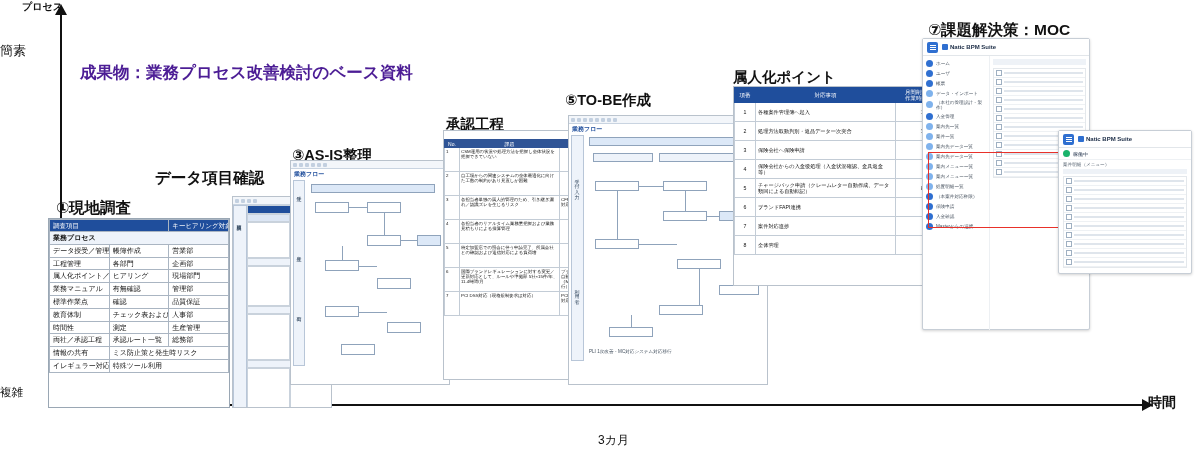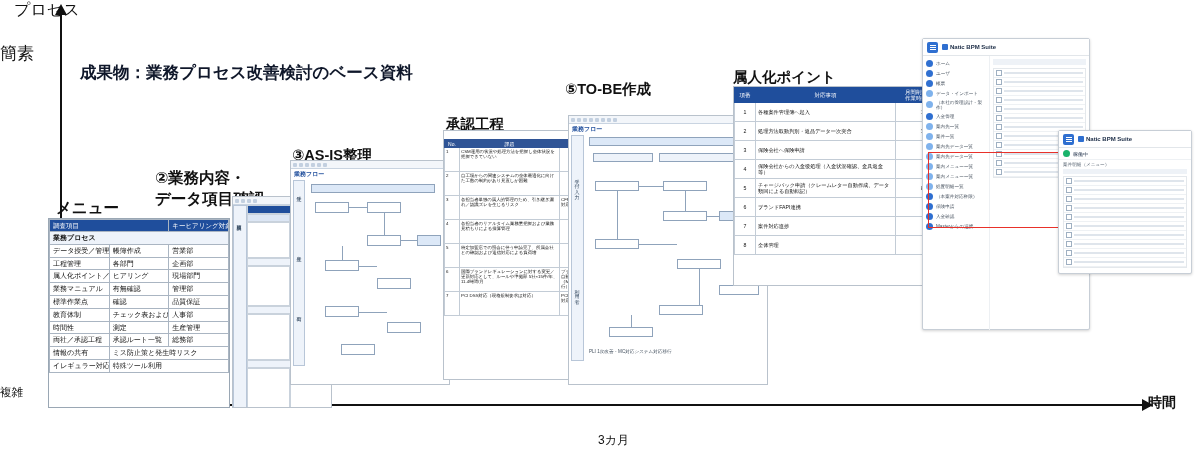--- a/index.html
+++ b/index.html
@@ -20,36 +20,36 @@
     content:"";position:absolute;left:-5px;top:-10px;
     border-left:6px solid transparent;border-right:6px solid transparent;
     border-bottom:11px solid #111;
   }
   .axis-h{position:absolute;left:60px;top:404px;height:2px;width:1082px;background:#111;}
   .axis-h:after{
     content:"";position:absolute;right:-11px;top:-5px;
     border-top:6px solid transparent;border-bottom:6px solid transparent;
     border-left:11px solid #111;
   }
-  .lbl-process{position:absolute;left:14px;top:0px;font-size:16px;font-weight:normal;}
-  .lbl-simple{position:absolute;left:0px;top:42px;font-size:17px;}
+  .lbl-process{position:absolute;left:22px;top:0px;font-size:10px;font-weight:bold;}
+  .lbl-simple{position:absolute;left:0px;top:42px;font-size:13px;}
   .lbl-complex{position:absolute;left:0px;top:385px;font-size:11.5px;}
   .lbl-time{position:absolute;left:1148px;top:394px;font-size:14px;font-weight:bold;}
   .lbl-months{position:absolute;left:598px;top:432px;font-size:12px;}
 
   
-  .headline{position:absolute;left:80px;top:60px;font-size:16.5px;font-weight:bold;line-height:1.55;color:#0f172a;}
+  .headline{position:absolute;left:80px;top:60px;font-size:16.5px;font-weight:bold;line-height:1.55;color:#4c1d95;}
 
   
   .step{position:absolute;font-weight:bold;color:#111;line-height:1.35;}
   .s1{left:56px;top:198px;font-size:15.5px;}
   .s2{left:155px;top:168px;font-size:15.5px;}
   .s3{left:292px;top:146px;font-size:14.5px;}
   .s4{left:446px;top:115px;font-size:14.5px;}
-  .s5{left:565px;top:80px;font-size:14.5px;}
+  .s5{left:565px;top:91px;font-size:14.5px;}
   .s6{left:733px;top:68px;font-size:14.5px;}
   .s7{left:928px;top:20px;font-size:15.5px;}
 
   
   .card{position:absolute;background:#fff;border:1px solid #b9c2cc;box-sizing:border-box;overflow:hidden;}
   .tbl{width:100%;border-collapse:collapse;table-layout:fixed;}
   .tbl td,.tbl th{border:0.5px solid #c3ccd6;font-size:5px;line-height:1.25;padding:0.5px 1px;overflow:hidden;white-space:nowrap;}
   .tbl th{background:#dbe4f0;font-weight:normal;}
 
   
@@ -127,31 +127,31 @@
   <div class="lbl-simple">簡素</div>
   <div class="lbl-complex">複雑</div>
   <div class="lbl-time">時間</div>
   <div class="lbl-months">3カ月</div>
 
   <div class="headline">
     <div>成果物：業務プロセス改善検討のベース資料</div>
   </div>
 
   <div class="step s1">
-    <div>メニュー</div>
+    <div>①現地調査</div>
     <div>課題発掘</div>
   </div>
   <div class="step s2">
-    <div>②業務内容・</div>
     <div>データ項目確認</div>
   </div>
   <div class="step s3">③AS-IS整理</div>
   <div class="step s4">承認工程</div>
   <div class="step s5">⑤TO-BE作成</div>
   <div class="step s6">属人化ポイント</div>
+  <div class="step s7">⑦課題解決策：MOC</div>
 
   <div class="card" id="survey">
     <table class="t">
       <tbody>
           <tr>
         <td class="blue" colspan="2">調査項目</td>
         <td class="blue">キーヒアリング対象部</td>
       </tr>
       <tr>
         <td class="grp" colspan="3">業務プロセス</td>

